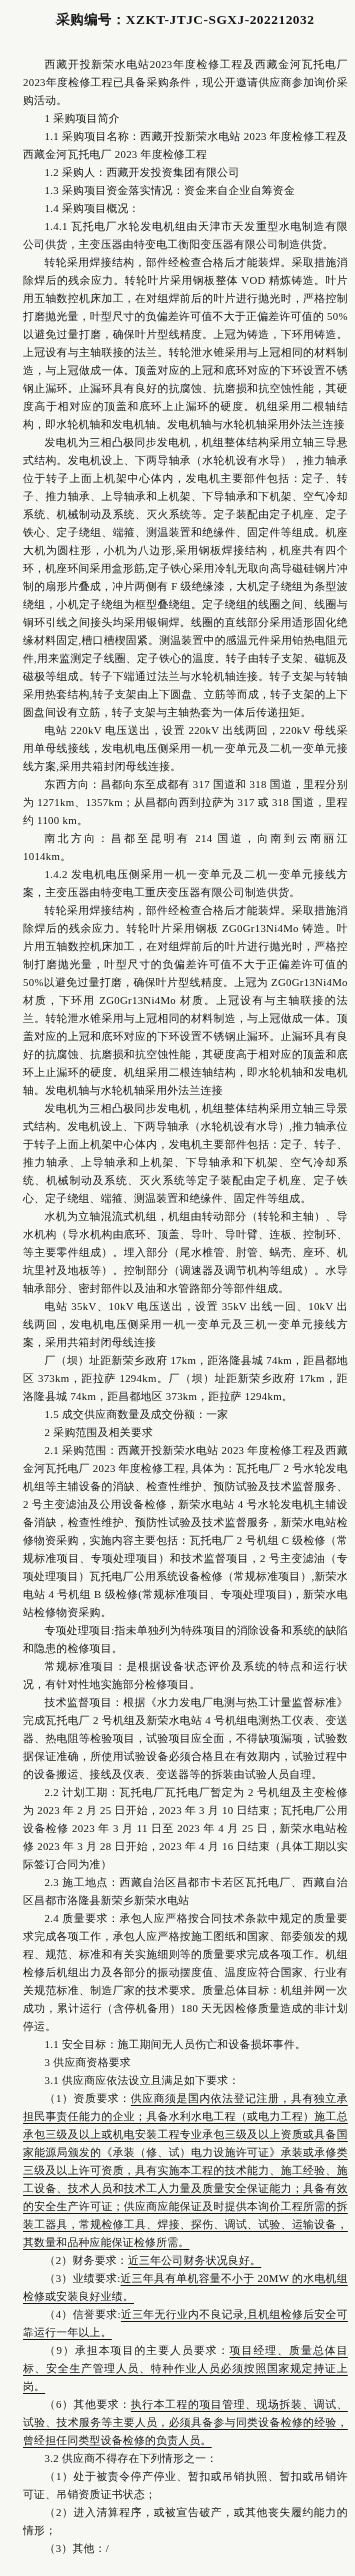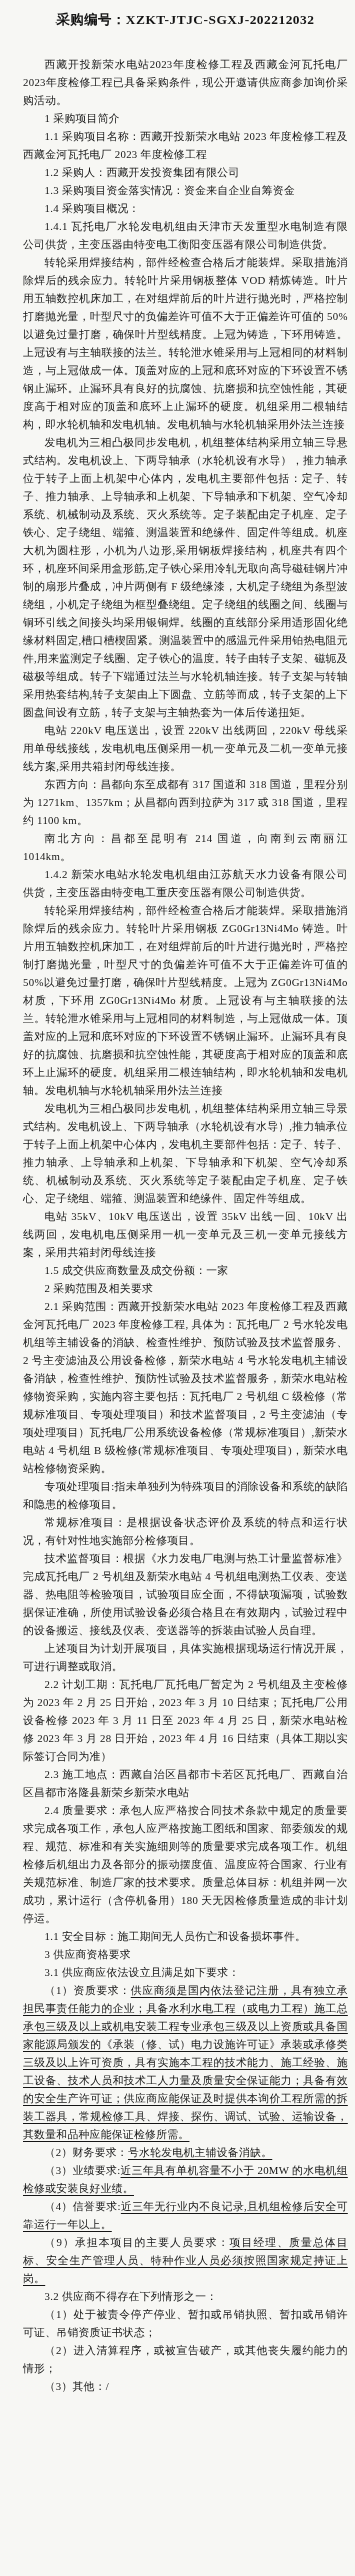--- a/index.html
+++ b/index.html
@@ -61,42 +61,44 @@
       <div class="para"><span>1.1 采购项目名称：西藏开投新荣水电站 2023 年度检修工程及西藏金河瓦托电厂 2023 年度检修工程</span></div>
       <div class="para"><span>1.2 采购人：西藏开发投资集团有限公司</span></div>
       <div class="para"><span>1.3 采购项目资金落实情况：资金来自企业自筹资金</span></div>
       <div class="para"><span>1.4 采购项目概况：</span></div>
       <div class="para"><span>1.4.1 瓦托电厂水轮发电机组由天津市天发重型水电制造有限公司供货，主变压器由特变电工衡阳变压器有限公司制造供货。</span></div>
       <div class="para"><span>转轮采用焊接结构，部件经检查合格后才能装焊。采取措施消除焊后的残余应力。转轮叶片采用钢板整体 VOD 精炼铸造。叶片用五轴数控机床加工，在对组焊前后的叶片进行抛光时，严格控制打磨抛光量，叶型尺寸的负偏差许可值不大于正偏差许可值的 50%以避免过量打磨，确保叶片型线精度。上冠为铸造，下环用铸造。上冠设有与主轴联接的法兰。转轮泄水锥采用与上冠相同的材料制造，与上冠做成一体。顶盖对应的上冠和底环对应的下环设置不锈钢止漏环。止漏环具有良好的抗腐蚀、抗磨损和抗空蚀性能，其硬度高于相对应的顶盖和底环上止漏环的硬度。机组采用二根轴结构，即水轮机轴和发电机轴。发电机轴与水轮机轴采用外法兰连接</span></div>
       <div class="para"><span>发电机为三相凸极同步发电机，机组整体结构采用立轴三导悬式结构。发电机设上、下两导轴承（水轮机设有水导），推力轴承位于转子上面上机架中心体内，发电机主要部件包括：定子、转子、推力轴承、上导轴承和上机架、下导轴承和下机架、空气冷却系统、机械制动及系统、灭火系统等。定子装配由定子机座、定子铁心、定子绕组、端箍、测温装置和绝缘件、固定件等组成。机座大机为圆柱形，小机为八边形,采用钢板焊接结构，机座共有四个环，机座环间采用盒形筋,定子铁心采用冷轧无取向高导磁硅钢片冲制的扇形片叠成，冲片两侧有 F 级绝缘漆，大机定子绕组为条型波绕组，小机定子绕组为框型叠绕组。定子绕组的线圈之间、线圈与铜环引线之间接头均采用银铜焊。线圈的直线部分采用适形固化绝缘材料固定,槽口槽楔固紧。测温装置中的感温元件采用铂热电阻元件,用来监测定子线圈、定子铁心的温度。转子由转子支架、磁轭及磁极等组成。转子下端通过法兰与水轮机轴连接。转子支架与转轴采用热套结构,转子支架由上下圆盘、立筋等而成，转子支架的上下圆盘间设有立筋，转子支架与主轴热套为一体后传递扭矩。</span></div>
       <div class="para"><span>电站 220kV 电压送出，设置 220kV 出线两回，220kV 母线采用单母线接线，发电机电压侧采用一机一变单元及二机一变单元接线方案,采用共箱封闭母线连接。</span></div>
       <div class="para"><span>东西方向：昌都向东至成都有 317 国道和 318 国道，里程分别为 1271km、1357km；从昌都向西到拉萨为 317 或 318 国道，里程约 1100 km。</span></div>
       <div class="para"><span>南北方向：昌都至昆明有 214 国道，向南到云南丽江 1014km。</span></div>
-      <div class="para"><span>1.4.2 新荣水电站水轮发电机组由江苏航天水力设备有限公司供货，主变压器由特变电工重庆变压器有限公司制造供货。</span></div>
+      <div class="para"><span>1.4.2 发电机电压侧采用一机一变单元及二机一变单元接线方案，主变压器由特变电工重庆变压器有限公司制造供货。</span></div>
       <div class="para"><span>转轮采用焊接结构，部件经检查合格后才能装焊。采取措施消除焊后的残余应力。转轮叶片采用钢板 ZG0Gr13Ni4Mo 铸造。叶片用五轴数控机床加工，在对组焊前后的叶片进行抛光时，严格控制打磨抛光量，叶型尺寸的负偏差许可值不大于正偏差许可值的 50%以避免过量打磨，确保叶片型线精度。上冠为 ZG0Gr13Ni4Mo 材质，下环用 ZG0Gr13Ni4Mo 材质。上冠设有与主轴联接的法兰。转轮泄水锥采用与上冠相同的材料制造，与上冠做成一体。顶盖对应的上冠和底环对应的下环设置不锈钢止漏环。止漏环具有良好的抗腐蚀、抗磨损和抗空蚀性能，其硬度高于相对应的顶盖和底环上止漏环的硬度。机组采用二根连轴结构，即水轮机轴和发电机轴。发电机轴与水轮机轴采用外法兰连接</span></div>
       <div class="para"><span>发电机为三相凸极同步发电机，机组整体结构采用立轴三导景式结构。发电机设上、下两导轴承（水轮机设有水导）,推力轴承位于转子上面上机架中心体内，发电机主要部件包括：定子、转子、推力轴承、上导轴承和上机架、下导轴承和下机架、空气冷却系统、机械制动及系统、灭火系统等定子装配由定子机座、定子铁心、定子绕组、端箍、测温装置和绝缘件、固定件等组成。</span></div>
+      <div class="para"><span>水机为立轴混流式机组，机组由转动部分（转轮和主轴）、导水机构（导水机构由底环、顶盖、导叶、导叶臂、连板、控制环、等主要零件组成）。埋入部分（尾水椎管、肘管、蜗壳、座环、机坑里衬及地板等）。控制部分（调速器及调节机构等组成）。水导轴承部分、密封部件以及油和水管路部分等部件组成。</span></div>
       <div class="para"><span>电站 35kV、10kV 电压送出，设置 35kV 出线一回、10kV 出线两回，发电机电压侧采用一机一变单元及三机一变单元接线方案，采用共箱封闭母线连接</span></div>
+      <div class="para"><span>厂（坝）址距新荣乡政府 17km，距洛隆县城 74km，距昌都地区 373km，距拉萨 1294km。厂（坝）址距新荣乡政府 17km，距洛隆县城 74km，距昌都地区 373km，距拉萨 1294km。</span></div>
       <div class="para"><span>1.5 成交供应商数量及成交份额：一家</span></div>
       <div class="para"><span>2 采购范围及相关要求</span></div>
       <div class="para"><span>2.1 采购范围：西藏开投新荣水电站 2023 年度检修工程及西藏金河瓦托电厂 2023 年度检修工程, 具体为：瓦托电厂 2 号水轮发电机组等主辅设备的消缺、检查性维护、预防试验及技术监督服务、2 号主变滤油及公用设备检修，新荣水电站 4 号水轮发电机主辅设备消缺，检查性维护、预防性试验及技术监督服务，新荣水电站检修物资采购，实施内容主要包括：瓦托电厂 2 号机组 C 级检修（常规标准项目、专项处理项目）和技术监督项目，2 号主变滤油（专项处理项目）瓦托电厂公用系统设备检修（常规标准项目）,新荣水电站 4 号机组 B 级检修(常规标准项目、专项处理项目)，新荣水电站检修物资采购。</span></div>
       <div class="para"><span>专项处理项目:指未单独列为特殊项目的消除设备和系统的缺陷和隐患的检修项目。</span></div>
       <div class="para"><span>常规标准项目：是根据设备状态评价及系统的特点和运行状况，有针对性地实施部分检修项目。</span></div>
       <div class="para"><span>技术监督项目：根据《水力发电厂电测与热工计量监督标准》完成瓦托电厂 2 号机组及新荣水电站 4 号机组电测热工仪表、变送器、热电阻等检验项目，试验项目应全面，不得缺项漏项，试验数据保证准确，所使用试验设备必须合格且在有效期内，试验过程中的设备搬运、接线及仪表、变送器等的拆装由试验人员自理。</span></div>
-      <div class="para"><span>上述项目为计划开展项目，具体实施根据现场运行情况开展，可进行调整或取消。</span></div>
       <div class="para"><span>2.2 计划工期：瓦托电厂瓦托电厂暂定为 2 号机组及主变检修为 2023 年 2 月 25 日开始，2023 年 3 月 10 日结束；瓦托电厂公用设备检修 2023 年 3 月 11 日至 2023 年 4 月 25 日，新荣水电站检修 2023 年 3 月 28 日开始，2023 年 4 月 16 日结束（具体工期以实际签订合同为准）</span></div>
       <div class="para"><span>2.3 施工地点：西藏自治区昌都市卡若区瓦托电厂、西藏自治区昌都市洛隆县新荣乡新荣水电站</span></div>
       <div class="para"><span>2.4 质量要求：承包人应严格按合同技术条款中规定的质量要求完成各项工作，承包人应严格按施工图纸和国家、部委颁发的规程、规范、标准和有关实施细则等的质量要求完成各项工作。机组检修后机组出力及各部分的振动摆度值、温度应符合国家、行业有关规范标准、制造厂家的技术要求。质量总体目标：机组并网一次成功，累计运行（含停机备用）180 天无因检修质量造成的非计划停运。</span></div>
       <div class="para"><span>1.1 安全目标：施工期间无人员伤亡和设备损坏事件。</span></div>
       <div class="para"><span>3 供应商资格要求</span></div>
       <div class="para"><span>3.1 供应商应依法设立且满足如下要求：</span></div>
       <div class="para"><span>（1）资质要求：</span><span class="u">供应商须是国内依法登记注册，具有独立承担民事责任能力的企业；具备水利水电工程（或电力工程）施工总承包三级及以上或机电安装工程专业承包三级及以上资质或具备国家能源局颁发的《承装（修、试）电力设施许可证》承装或承修类三级及以上许可资质，具有实施本工程的技术能力、施工经验、施工设备、技术人员和技术工人力量及质量安全保证能力；具备有效的安全生产许可证；供应商应能保证及时提供本询价工程所需的拆装工器具，常规检修工具、焊接、探伤、调试、试验、运输设备，其数量和品种应能保证检修所需。</span></div>
-      <div class="para"><span>（2）财务要求：</span><span class="u">号水轮发电机主辅设备消缺。</span></div>
+      <div class="para"><span>（2）财务要求：</span><span class="u">近三年公司财务状况良好。</span></div>
       <div class="para"><span>（3）业绩要求:</span><span class="u">近三年具有单机容量不小于 20MW 的水电机组检修或安装良好业绩。</span></div>
       <div class="para"><span>（4）信誉要求:</span><span class="u">近三年无行业内不良记录,且机组检修后安全可靠运行一年以上。</span></div>
       <div class="para"><span>（9）承担本项目的主要人员要求：</span><span class="u">项目经理、质量总体目标、安全生产管理人员、特种作业人员必须按照国家规定持证上岗。</span></div>
+      <div class="para"><span>（6）其他要求：</span><span class="u">执行本工程的项目管理、现场拆装、调试、试验、技术服务等主要人员，必须具备参与同类设备检修的经验，曾经担任同类型设备检修的负责人员。</span></div>
       <div class="para"><span>3.2 供应商不得存在下列情形之一：</span></div>
       <div class="para"><span>（1）处于被责令停产停业、暂扣或吊销执照、暂扣或吊销许可证、吊销资质证书状态；</span></div>
       <div class="para"><span>（2）进入清算程序，或被宣告破产，或其他丧失履约能力的情形；</span></div>
       <div class="para"><span>（3）其他：/</span></div>
     </div>
 
 </div>
 
 
 </body></html>

